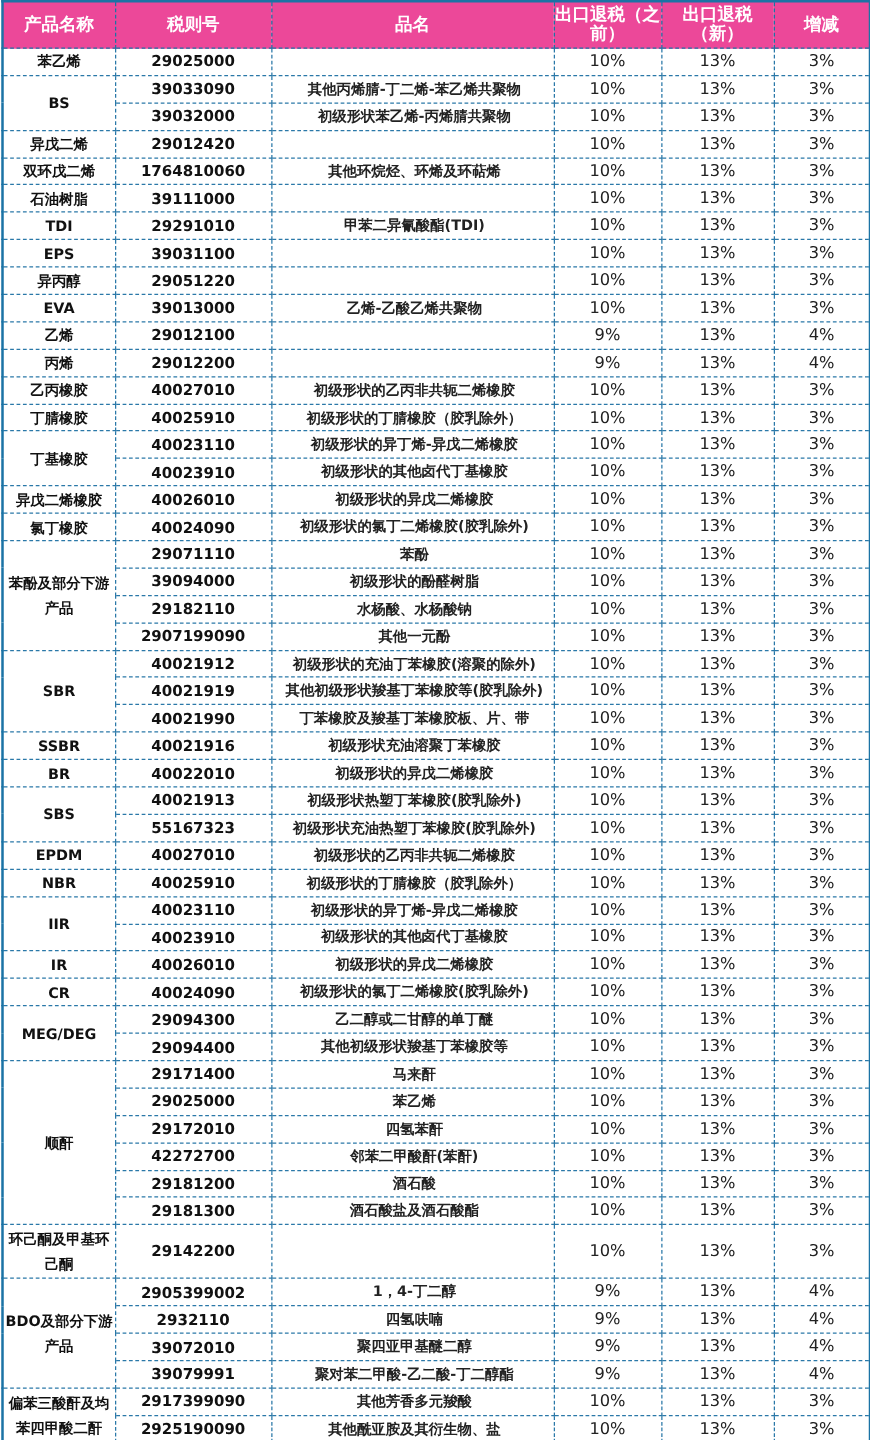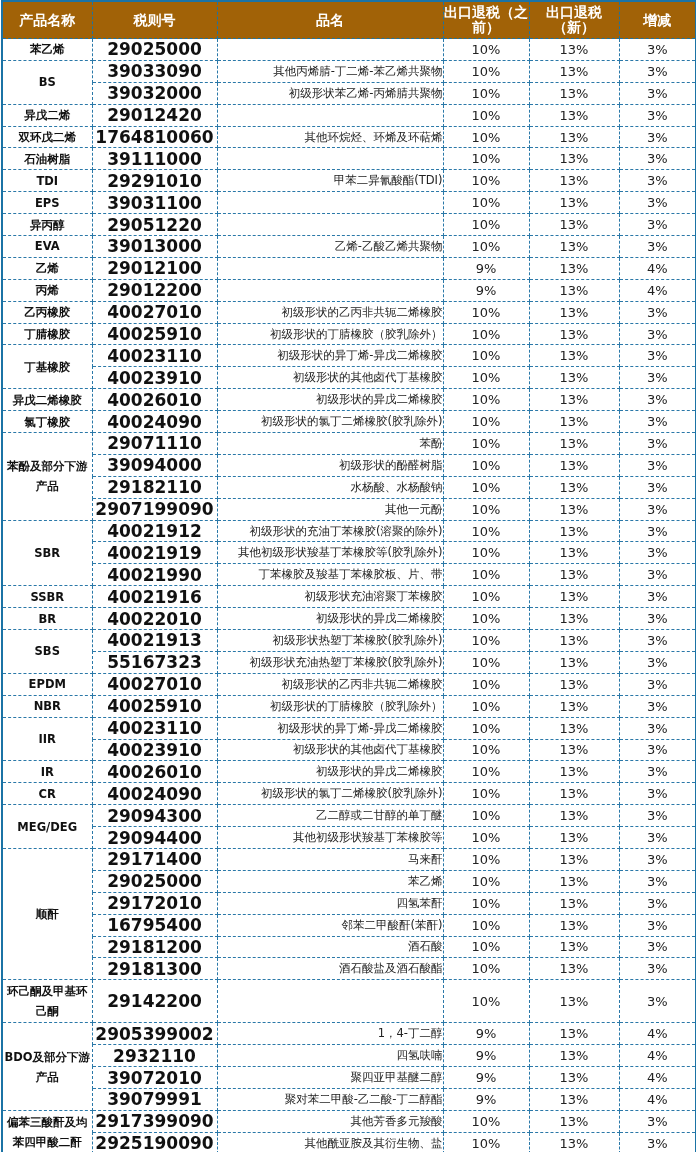--- a/index.html
+++ b/index.html
@@ -1,24 +1,24 @@
 <!DOCTYPE html>
 <html><head>
 <meta charset="utf-8">
 <style>
   html, body { margin:0; padding:0; background:#ffffff; }
   body { width:696px; height:1152px; overflow:hidden; font-family:"DejaVu Sans","Liberation Sans",sans-serif; }
   table { border-collapse:collapse; width:694px; table-layout:fixed; margin-left:1px; }
   col.c1{width:90px} col.c2{width:125px} col.c3{width:226px} col.c4{width:86px} col.c5{width:90px} col.c6{width:77px}
-  th { background:#a16207; color:#ffffff; font-weight:bold; font-size:14px; height:36px; padding:0; line-height:15px;
+  th { background:#ec4899; color:#ffffff; font-weight:bold; font-size:14px; height:36px; padding:0; line-height:15px;
        border:1px dashed #1B73A5; text-align:center; }
   td { border:1px dashed #2A78A8; height:20.9px; padding:0; font-size:12px; color:#111; text-align:center; white-space:nowrap; overflow:hidden; }
   td.name { font-weight:bold; font-size:11.5px; white-space:normal; line-height:20px; }
-  td.code { font-weight:bold; font-size:17px; }
-  td.desc { text-align:right; padding-left:3px; font-size:11.5px; font-weight:normal; color:#222; }
+  td.code { font-weight:bold; font-size:12px; }
+  td.desc { text-align:center; padding-left:3px; font-size:11.5px; font-weight:bold; color:#222; }
   td.pct { font-size:13px; color:#222; }
   tr.tall td { height:42px; }
   table { border:2px solid #1B73A5; }
 </style>
 </head>
 <body>
 
 <table>
   <colgroup>
       <col class="c1">
@@ -341,21 +341,21 @@
         <td class="pct">3%</td>
       </tr>
       <tr>
         <td class="code">29172010</td>
         <td class="desc">四氢苯酐</td>
         <td class="pct">10%</td>
         <td class="pct">13%</td>
         <td class="pct">3%</td>
       </tr>
       <tr>
-        <td class="code">16795400</td>
+        <td class="code">42272700</td>
         <td class="desc">邻苯二甲酸酐(苯酐)</td>
         <td class="pct">10%</td>
         <td class="pct">13%</td>
         <td class="pct">3%</td>
       </tr>
       <tr>
         <td class="code">29181200</td>
         <td class="desc">酒石酸</td>
         <td class="pct">10%</td>
         <td class="pct">13%</td>

